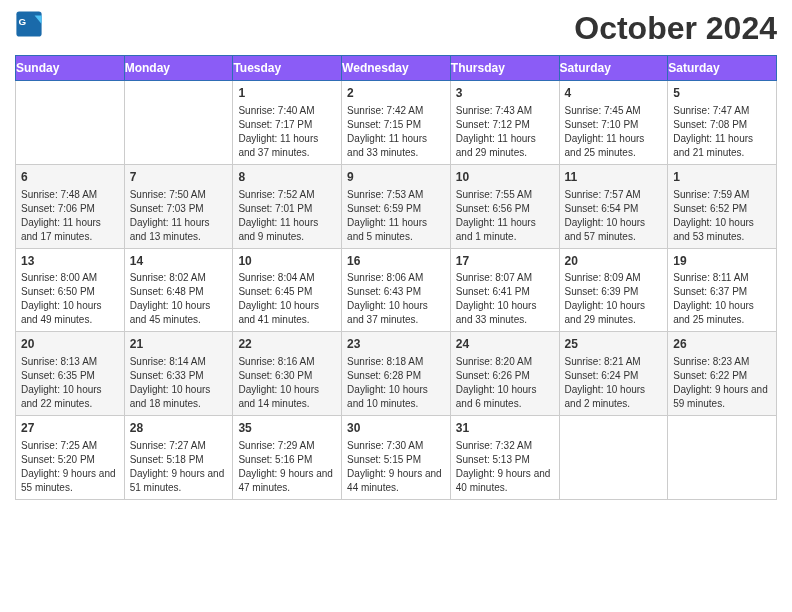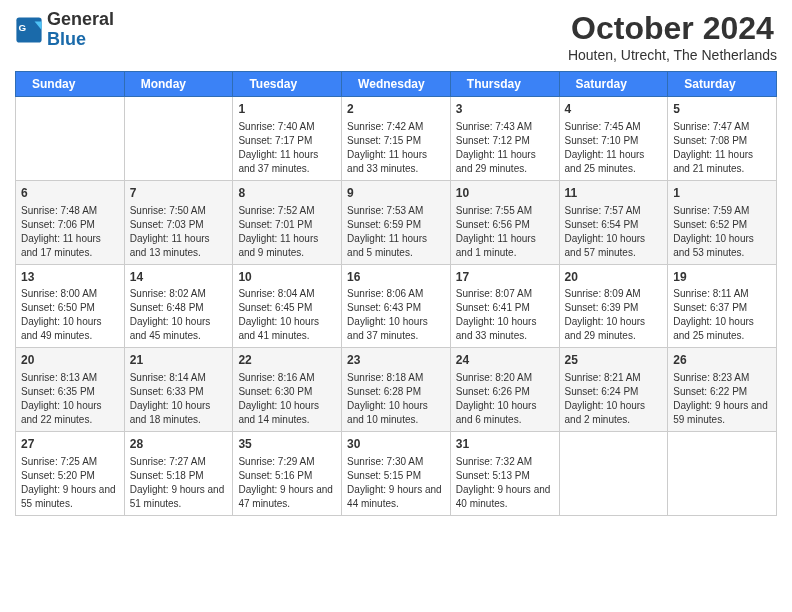--- a/index.html
+++ b/index.html
@@ -45,23 +45,23 @@
     .location-title {
       font-size: 14px;
       color: #333;
     }
     table {
       width: 100%;
       border-collapse: collapse;
       font-size: 10.5px;
     }
     thead tr th {
-      background-color: #3b82f6;
+      background-color: #8b5cf6;
       color: #fff;
-      padding: 5px 16px;
+      padding: 5px 0;
       text-align: left;
       font-size: 12px;
       font-weight: bold;
       border: 1px solid #2f6db5;
     }
     tbody tr td {
       border: 1px solid #ccc;
       vertical-align: top;
       padding: 4px 5px;
       width: calc(100% / 7);
@@ -89,28 +89,23 @@
 </head>
 <body>
 
 <div class="header">
   <div class="logo">
     <svg class="logo-icon" viewBox="0 0 40 40">
       <rect x="2" y="2" width="36" height="36" rx="4" fill="#1a6aaa"></rect>
       <text x="5" y="22" font-size="14" font-weight="bold" fill="white" font-family="Arial">G</text>
       <polygon points="28,8 38,8 38,20" fill="#4fc3f7"></polygon>
     </svg>
-    <div class="logo-text">
-      <div>General</div>
-      <div><span>Blue</span></div>
-    </div>
   </div>
   <div class="title-block">
     <div class="month-title">October 2024</div>
-    <div class="location-title">Houten, Utrecht, The Netherlands</div>
   </div>
 </div>
 
 <table>
   <thead>
     <tr id="header-row">
         <th>Sunday</th>
         <th>Monday</th>
         <th>Tuesday</th>
         <th>Wednesday</th>

